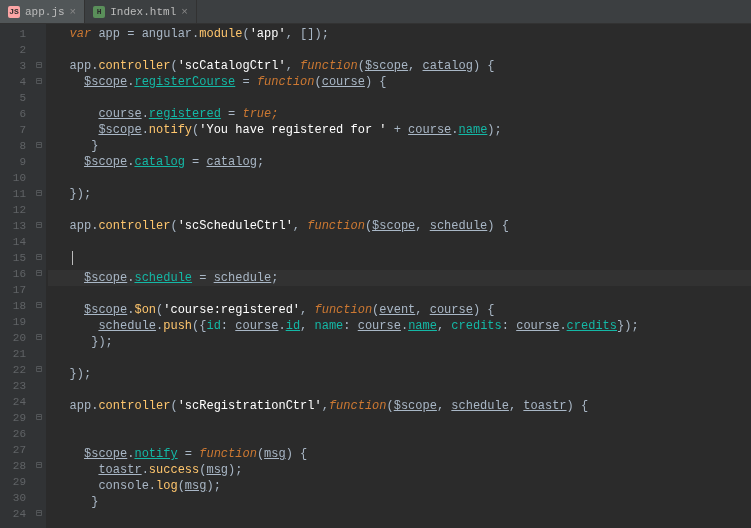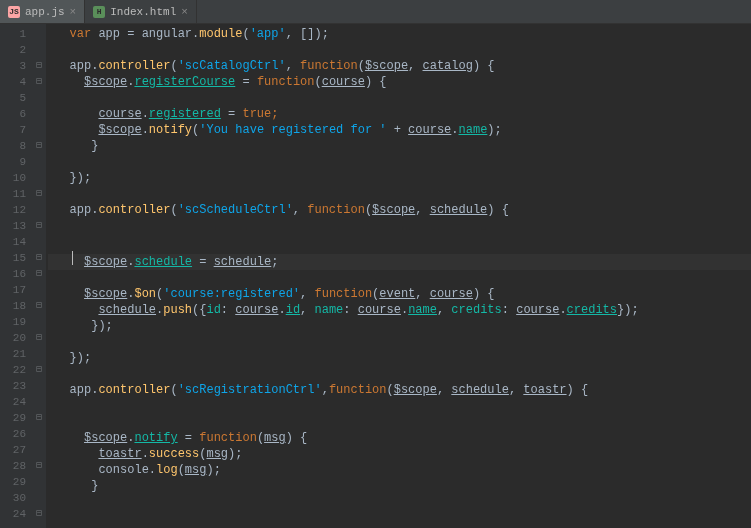--- a/index.html
+++ b/index.html
@@ -66,22 +66,22 @@
   }
   .line { height: 16px; line-height: 16px; white-space: pre; }
   .line.hl { background: #323232; margin-top: 36px; }
   .caret {
     position: absolute;
     width: 1px; height: 14px;
     background: #bbbbbb;
     left: 26px; top: calc(14 * 16px + 3px);
   }
 
-  .kw { color: #cc7832; }
-  .str { color: #0ea5e9; }
+  .kw { color: #cc7832; font-style: italic; }
+  .str { color: #ffffff; }
   .fn { color: #ffc66d; }
   .prop { color: #14b8a6; font-family: Liberation Mono, monospace; }
   .und { text-decoration: underline; text-decoration-color: currentColor; }
   .param { color: #a9b7c6; text-decoration: underline; }
 </style>
 </head>
 <body>
 
 <div class="tabbar">
   <div class="tab active">
@@ -167,20 +167,21 @@
     <div class="caret"></div>
 
     <div class="line">   <span class="kw">var</span><span> app = angular.</span><span class="fn">module</span><span>(</span><span class="str">'app'</span><span>, []);</span></div>
     <div class="line"></div>
     <div class="line">   <span>app.</span><span class="fn">controller</span><span>(</span><span class="str">'scCatalogCtrl'</span><span>, </span><span class="kw">function</span><span>(</span><span class="param">$scope</span><span>, </span><span class="param">catalog</span><span>) {</span></div>
     <div class="line">     <span class="und">$scope</span><span>.</span><span class="prop und">registerCourse</span><span> = </span><span class="kw">function</span><span>(</span><span class="param">course</span><span>) {</span></div>
     <div class="line"></div>
     <div class="line">       <span class="und">course</span><span>.</span><span class="prop und">registered</span><span> = </span><span class="kw">true</span><span class="kw">;</span></div>
     <div class="line">       <span class="und">$scope</span><span>.</span><span class="fn">notify</span><span>(</span><span class="str">'You have registered for '</span><span> + </span><span class="und">course</span><span>.</span><span class="prop und">name</span><span>);</span></div>
     <div class="line">      <span>}</span></div>
+    <div class="line">     <span class="und">$scope</span><span>.</span><span class="prop und">catalog</span><span> = </span><span class="und">catalog</span><span>;</span></div>
     <div class="line"></div>
     <div class="line">   <span>});</span></div>
     <div class="line"></div>
     <div class="line">   <span>app.</span><span class="fn">controller</span><span>(</span><span class="str">'scScheduleCtrl'</span><span>, </span><span class="kw">function</span><span>(</span><span class="param">$scope</span><span>, </span><span class="param">schedule</span><span>) {</span></div>
     <div class="line hl">     <span class="und">$scope</span><span>.</span><span class="prop und">schedule</span><span> = </span><span class="und">schedule</span><span>;</span></div>
     <div class="line"></div>
     <div class="line">     <span class="und">$scope</span><span>.</span><span class="fn">$on</span><span>(</span><span class="str">'course:registered'</span><span>, </span><span class="kw">function</span><span>(</span><span class="param">event</span><span>, </span><span class="param">course</span><span>) {</span></div>
     <div class="line">       <span class="und">schedule</span><span>.</span><span class="fn">push</span><span>({</span><span class="prop">id</span><span>: </span><span class="und">course</span><span>.</span><span class="prop und">id</span><span>, </span><span class="prop">name</span><span>: </span><span class="und">course</span><span>.</span><span class="prop und">name</span><span>, </span><span class="prop">credits</span><span>: </span><span class="und">course</span><span>.</span><span class="prop und">credits</span><span>});</span></div>
     <div class="line">      <span>});</span></div>
     <div class="line"></div>

